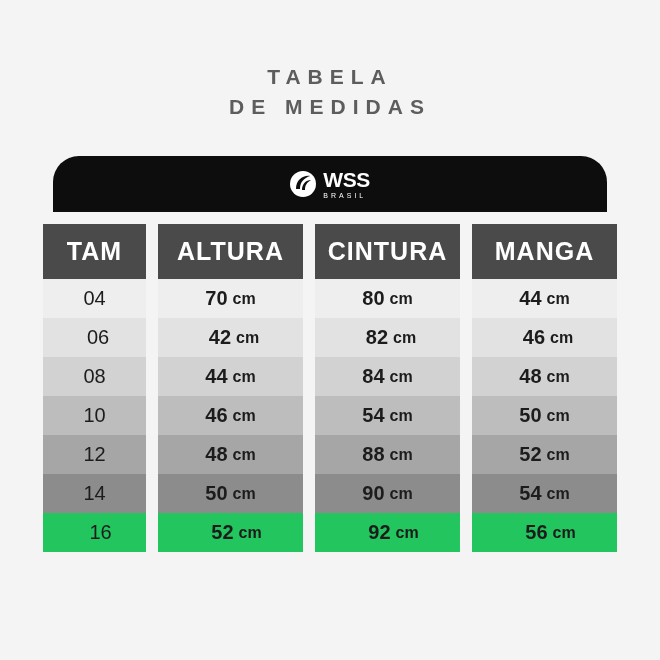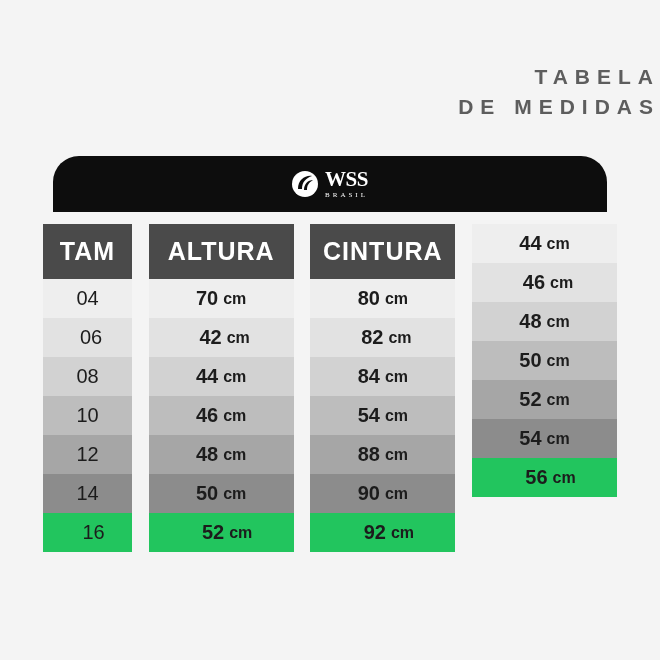--- a/index.html
+++ b/index.html
@@ -15,21 +15,21 @@
   }
   .page {
     position: relative;
     width: 660px;
     height: 660px;
     background: #f4f4f4;
   }
 
   
   .title-block {
-    text-align: right;
+    text-align: center;
     padding-top: 62px;
   }
   .title-line {
     color: #5d5d5d;
     font-weight: bold;
     font-size: 21px;
     letter-spacing: 7px;
     line-height: 30px;
   }
 
@@ -61,21 +61,20 @@
   }
   .brand-mark {
     width: 26px;
     height: 26px;
     display: block;
   }
   .brand-text {
     display: flex;
     flex-direction: column;
     line-height: 1;
-    font-family: Liberation Serif, serif;
   }
   .brand-name {
     color: #ffffff;
     font-size: 21px;
     font-weight: bold;
     letter-spacing: -0.5px;
   }
   .brand-sub {
     color: #ffffff;
     font-size: 7px;
@@ -87,21 +86,21 @@
   .table-wrap {
     margin: 12px auto 0 auto;
     width: 574px;
     display: flex;
     justify-content: space-between;
   }
   .col {
     display: flex;
     flex-direction: column;
   }
-  .col-tam { width: 89px; }
+  .col-tam { width: 103px; }
   .col-wide { width: 145px; }
 
   .col-head {
     background: #4a4a4a;
     color: #ffffff;
     height: 55px;
     display: flex;
     align-items: center;
     justify-content: center;
     font-size: 25px;
@@ -248,20 +247,21 @@
           <span class="num">90</span>
           <span class="unit">cm</span>
         </div>
       <div class="cell r6">
           <span class="num">92</span>
           <span class="unit">cm</span>
         </div>
     </div>
 
     <div class="col col-wide">
+      <div class="col-head">MANGA</div>
       <div class="cell r0">
           <span class="num">44</span>
           <span class="unit">cm</span>
         </div>
       <div class="cell r1">
           <span class="num">46</span>
           <span class="unit">cm</span>
         </div>
       <div class="cell r2">
           <span class="num">48</span>

